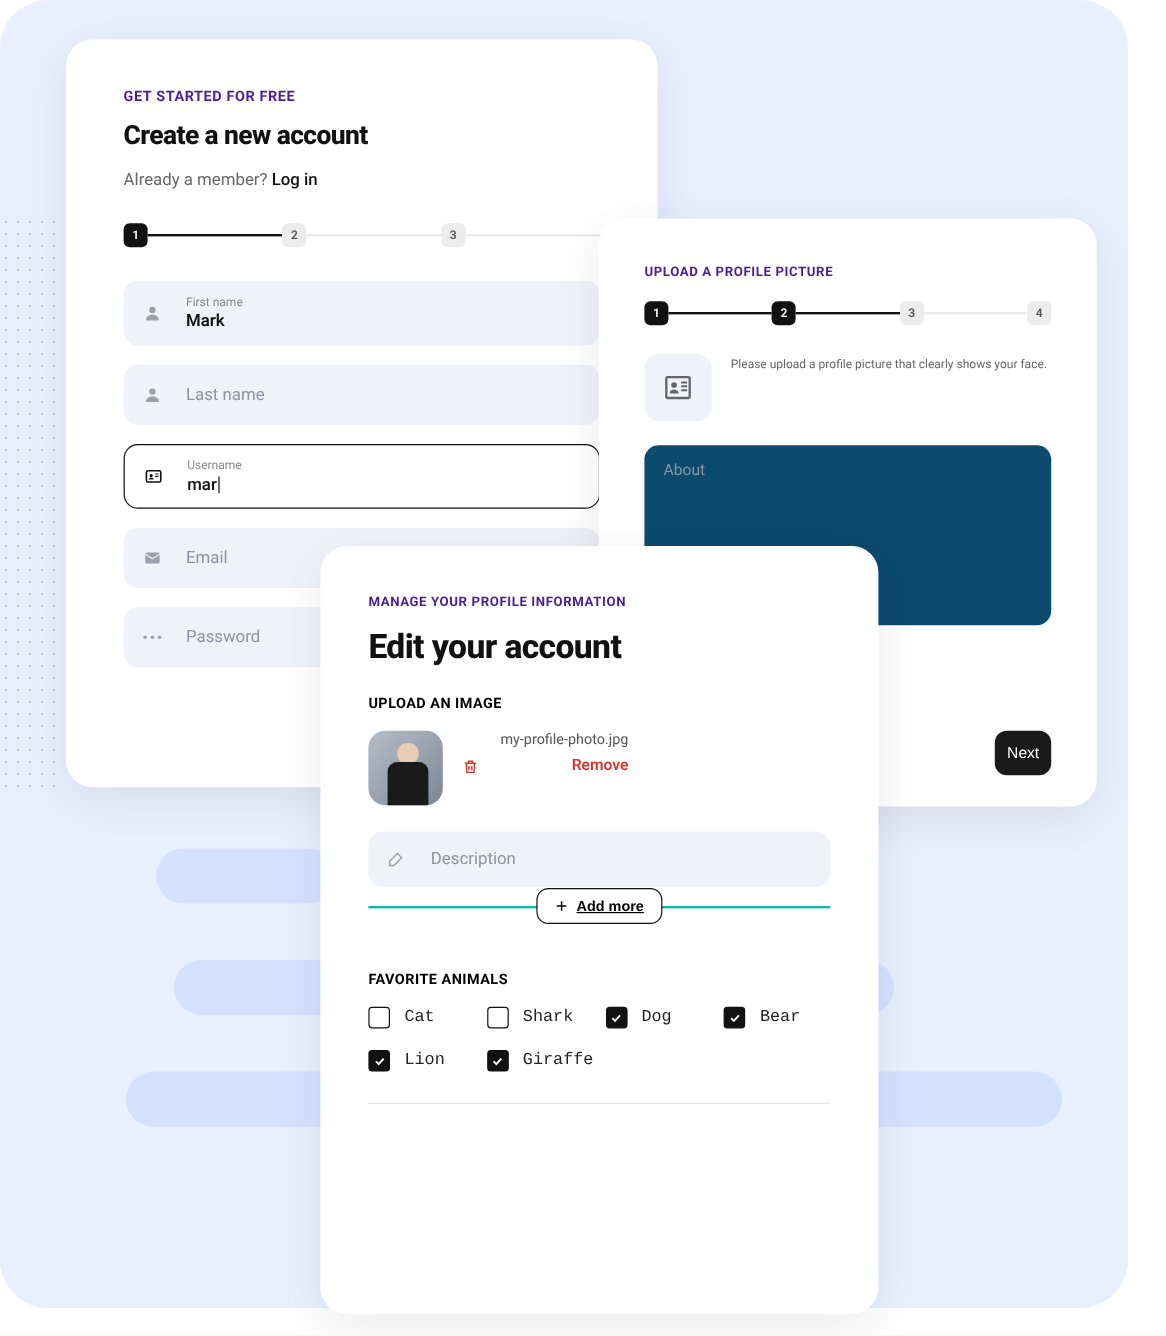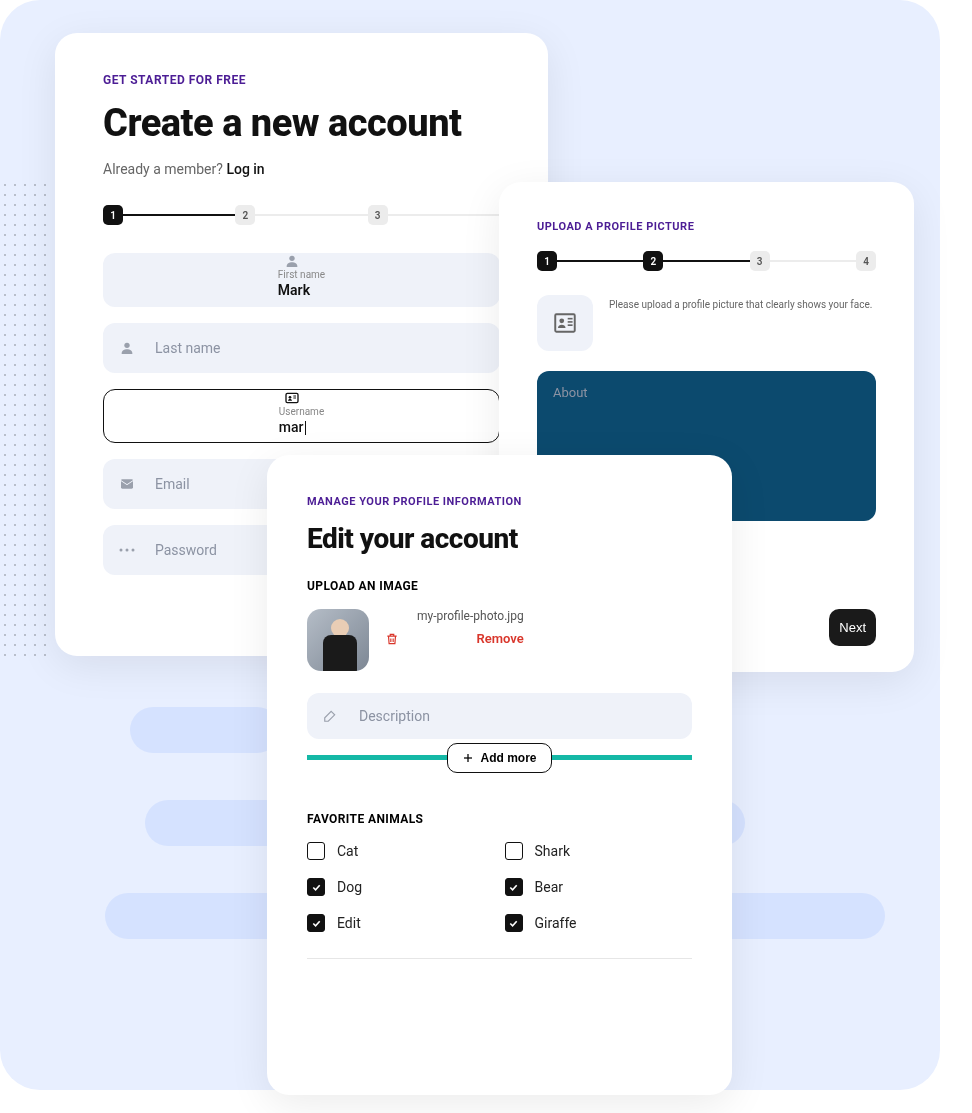--- a/index.html
+++ b/index.html
@@ -48,21 +48,21 @@
 .card3 { left: 267px; top: 455px; width: 465px; height: 640px; padding: 40px 40px 30px 40px; }
 .overline {
   font-size: 12px;
   font-weight: 700;
   letter-spacing: 0.5px;
   color: #4c1d95;
   margin-bottom: 14px;
 }
 .overline-sm { font-size: 11px; }
 .title {
-  font-size: 38px;
+  font-size: 22px;
   font-weight: 800;
   letter-spacing: -0.5px;
   color: #111;
   margin-bottom: 16px;
 }
 .subtext {
   font-size: 14px;
   color: #666;
   margin-bottom: 28px;
 }
@@ -86,21 +86,21 @@
   display: flex;
   align-items: center;
   padding: 0 16px;
   height: 50px;
   margin-bottom: 16px;
 }
 .field .icon { width: 22px; color: #9aa0ac; margin-right: 14px; flex-shrink: 0; }
 .field .label { font-size: 10px; color: #888; }
 .field .value { font-size: 14px; font-weight: 600; color: #111; }
 .field .placeholder { font-size: 14px; color: #8c93a3; }
-.field.stacked { flex-direction: column; align-items: center; height: 54px; }
+.field.stacked { flex-direction: row; align-items: center; height: 54px; }
 .field.stacked .col { display: flex; flex-direction: column; gap:2px; }
 .field.outlined { background: #fff; border: 1.5px solid #111; }
 .field.outlined .value { font-weight: 500; }
 .cursor { display: inline-block; width: 1px; height: 14px; background: #111; vertical-align: middle; margin-left: 1px; }
 
 .upload-row { display: flex; gap: 16px; margin-bottom: 20px; }
 .upload-box {
   width: 56px; height: 56px; border-radius: 12px;
   background: #eff2f9;
   display:flex; align-items:center; justify-content:center;
@@ -138,23 +138,23 @@
   background:#1a1a1a;
 }
 .filename { font-size: 12px; color:#555; margin-bottom: 8px; padding-left: 32px;}
 .remove { display:flex; align-items:center; gap:6px; font-size:13px; font-weight:600; color:#d9362b; cursor:pointer;justify-content:space-between;}
 .addmore {
   display:flex; align-items:center; justify-content:center; gap:6px;
   border:1.5px solid #111; border-radius:10px;
   padding: 7px 14px; font-size:12px; font-weight:600;
   margin: 0 auto; background:#fff; cursor:pointer;
 }
-.divider { border-top:5px solid #14b8a6; margin:16px 0 22px 0; position:relative;}
+.divider { border-top:2px solid #14b8a6; margin:16px 0 22px 0; position:relative;text-decoration:underline;}
 .divider .addmore { position:relative; top:-17px; }
-.checks { display:grid; grid-template-columns:1fr 1fr; row-gap:18px; column-gap:10px; margin-top:4px;}
+.checks { display:grid; grid-template-columns:1fr 1fr 1fr 1fr; row-gap:18px; column-gap:10px; margin-top:4px;font-family:Liberation Mono, monospace;}
 .check { display:flex; align-items:center; gap:12px; font-size:14px; color:#222;}
 .cb {
   width:18px; height:18px; border:1.8px solid #111; border-radius:3px;
   display:flex; align-items:center; justify-content:center;
   background:#fff; flex-shrink:0;
 }
 .cb.checked { background:#111; }
 .cb.checked svg { color:#fff; }
 svg { display:block; }
 </style>
@@ -333,21 +333,21 @@
           </svg>
         </span>
         <span>Bear</span>
       </label>
       <label class="check">
         <span class="cb checked">
           <svg width="11" height="11" viewBox="0 0 24 24" fill="none" stroke="currentColor" stroke-width="3.5">
             <polyline points="5 12 10 17 19 7"></polyline>
           </svg>
         </span>
-        <span>Edit</span>
+        <span>Lion</span>
       </label>
       <label class="check">
         <span class="cb checked">
           <svg width="11" height="11" viewBox="0 0 24 24" fill="none" stroke="currentColor" stroke-width="3.5">
             <polyline points="5 12 10 17 19 7"></polyline>
           </svg>
         </span>
         <span>Giraffe</span>
       </label>
     </div>

